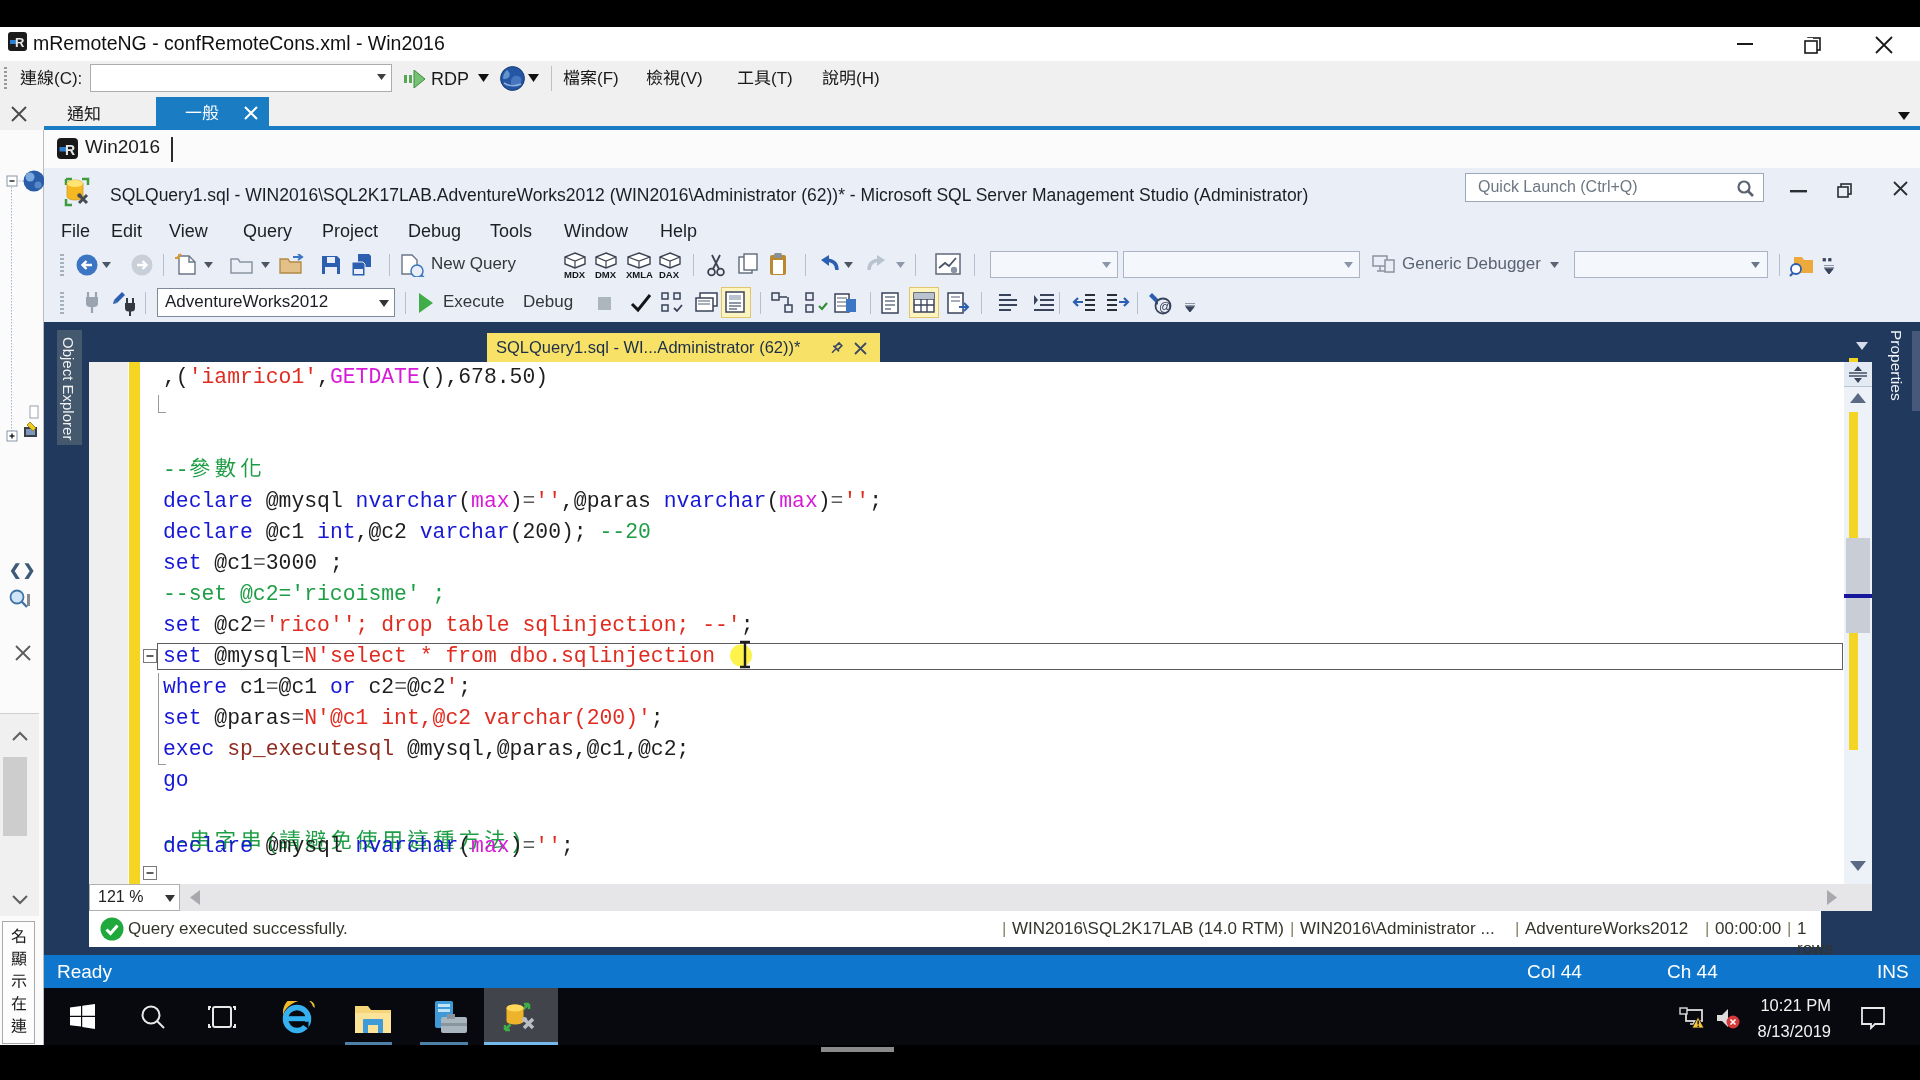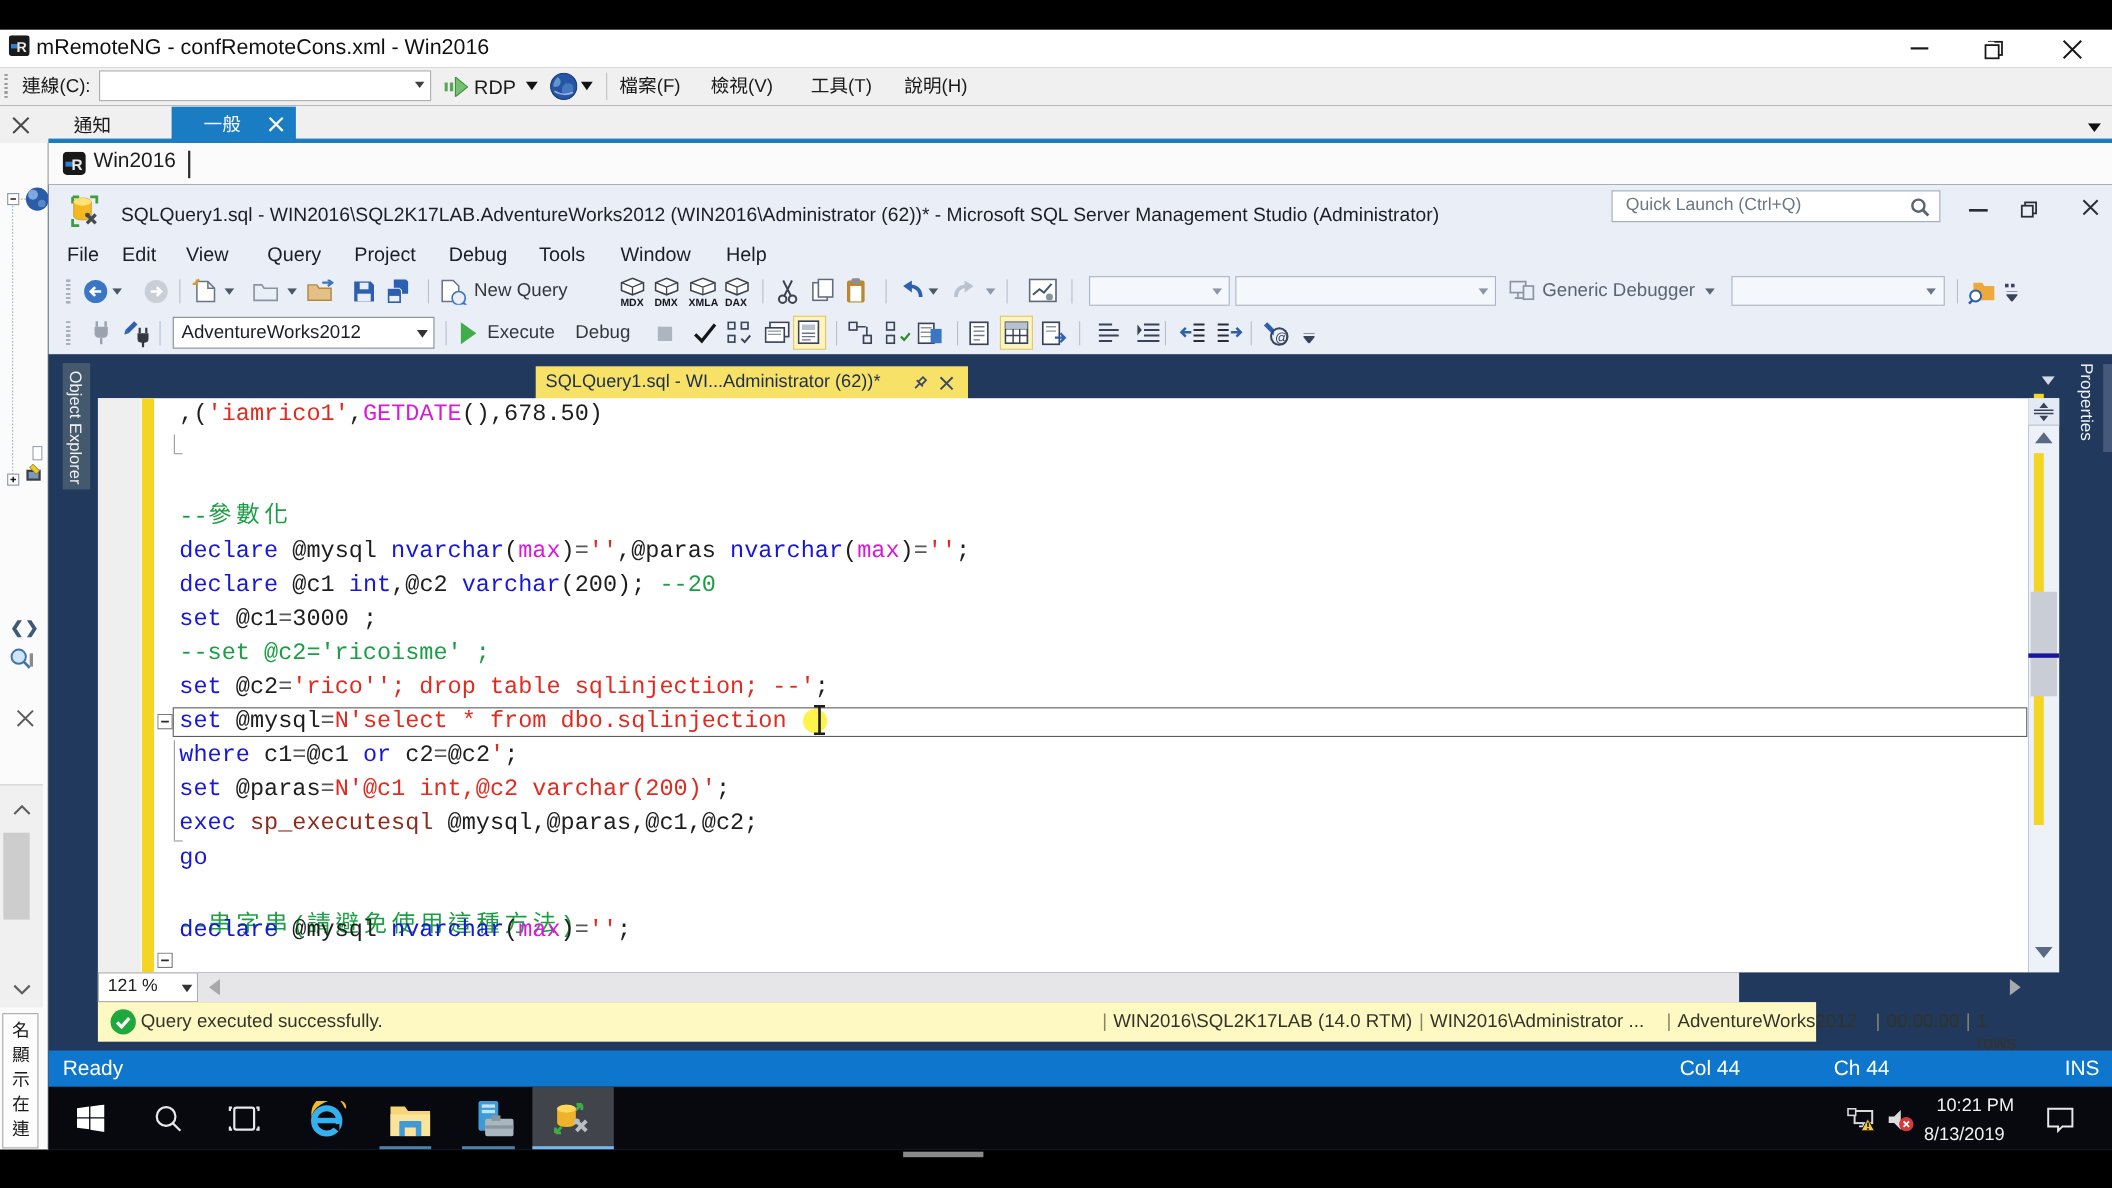--- a/index.html
+++ b/index.html
@@ -557,36 +557,36 @@
           <path d="M8 0 L16 10 L0 10 Z" fill="#5a6a84"></path>
         </svg>
     <div class="abs" style="left:5px;top:50px;width:9px;height:338px;background:#f5d523;"></div>
     <div class="abs" style="left:2px;top:176px;width:24px;height:95px;background:#c9cdd6;"></div>
     <div class="abs" style="left:0;top:232px;width:28px;height:4px;background:#16169c;"></div>
     <svg class="abs" style="left:6px;top:499px;" width="16" height="11">
           <path d="M8 10 L16 0 L0 0 Z" fill="#5a6a84"></path>
         </svg>
   </div>
 
-  <div class="abs" style="left:45px;top:716px;width:1492px;height:27px;background:#e6e6e9;">
+  <div class="abs" style="left:45px;top:716px;width:1783px;height:27px;background:#e6e6e9;">
     <div class="abs" style="left:0;top:0;width:91px;height:27px;background:#fff;border:1px solid #b0b0b0;">
       <div class="abs" style="left:8px;top:3px;font-size:16px;color:#222;">121 %</div>
       <svg class="abs" style="left:75px;top:10px;" width="11" height="8">
             <path d="M0 0 L10 0 L5 7 Z" fill="#333"></path>
           </svg>
     </div>
     <svg class="abs" style="left:101px;top:6px;" width="11" height="15">
           <path d="M10 0 L0 7.5 L10 15 Z" fill="#a9a9ad"></path>
         </svg>
     <svg class="abs" style="left:1738px;top:6px;" width="11" height="15">
           <path d="M0 0 L10 7.5 L0 15 Z" fill="#a9a9ad"></path>
         </svg>
   </div>
 
-  <div class="abs" style="left:45px;top:743px;width:1562px;height:36px;background:#fef9c3;font-size:17px;color:#33332a;">
+  <div class="abs" style="left:45px;top:743px;width:1732px;height:36px;background:#ffffff;font-size:17px;color:#33332a;">
     <svg class="abs" style="left:11px;top:6px;" width="24" height="24">
           <circle cx="12" cy="12" r="11.5" fill="#1fa83c"></circle>
           <path d="M6.5 12.5 L10.5 16.5 L17.5 8.5" stroke="#fff" stroke-width="3" fill="none"></path>
         </svg>
     <span class="abs" style="left:39px;top:8px;">Query executed successfully.</span>
     <span class="abs" style="left:913px;top:8px;color:#8a8568;">|</span>
     <span class="abs" style="left:923px;top:8px;">WIN2016\SQL2K17LAB (14.0 RTM)</span>
     <span class="abs" style="left:1201px;top:8px;color:#8a8568;">|</span>
     <span class="abs" style="left:1211px;top:8px;">WIN2016\Administrator ...</span>
     <span class="abs" style="left:1426px;top:8px;color:#8a8568;">|</span>
@@ -658,21 +658,21 @@
       <path d="M13 21 L19 10 L25 21 Z" fill="#f5c53a" stroke="#0a0c12" stroke-width="0.8"></path>
       <rect x="18.4" y="13.5" width="1.6" height="4" fill="#222"></rect>
           <rect x="18.4" y="18.6" width="1.6" height="1.6" fill="#222"></rect>
     </svg>
     <svg class="abs" style="left:1671px;top:19px;" width="26" height="22">
       <path d="M2 8 h5 l6 -6 v18 l-6 -6 h-5 z" fill="#dcdcdc"></path>
       <circle cx="18" cy="15" r="6.5" fill="#d43a3a"></circle>
       <path d="M15.5 12.5 l5 5 M20.5 12.5 l-5 5" stroke="#fff" stroke-width="1.6"></path>
     </svg>
     <div class="abs" style="left:1711px;top:8px;width:76px;font-size:16.5px;color:#f2f2f2;text-align:right;">10:21 PM</div>
-    <div class="abs" style="left:1705px;top:34px;width:82px;font-size:16.5px;color:#f2f2f2;">8/13/2019</div>
+    <div class="abs" style="left:1705px;top:34px;width:82px;font-size:16.5px;color:#f2f2f2;text-align:right;">8/13/2019</div>
     <svg class="abs" style="left:1816px;top:18px;" width="26" height="24">
       <path d="M2 2 h22 v16 h-9 l-4 4 v-4 h-9 z" fill="none" stroke="#e8e8e8" stroke-width="1.8"></path>
     </svg>
   </div>
 </div>
 
 <div class="abs" style="left:821px;top:1047px;width:73px;height:5px;background:#8a8a8a;"></div>
 
 </div>
 

